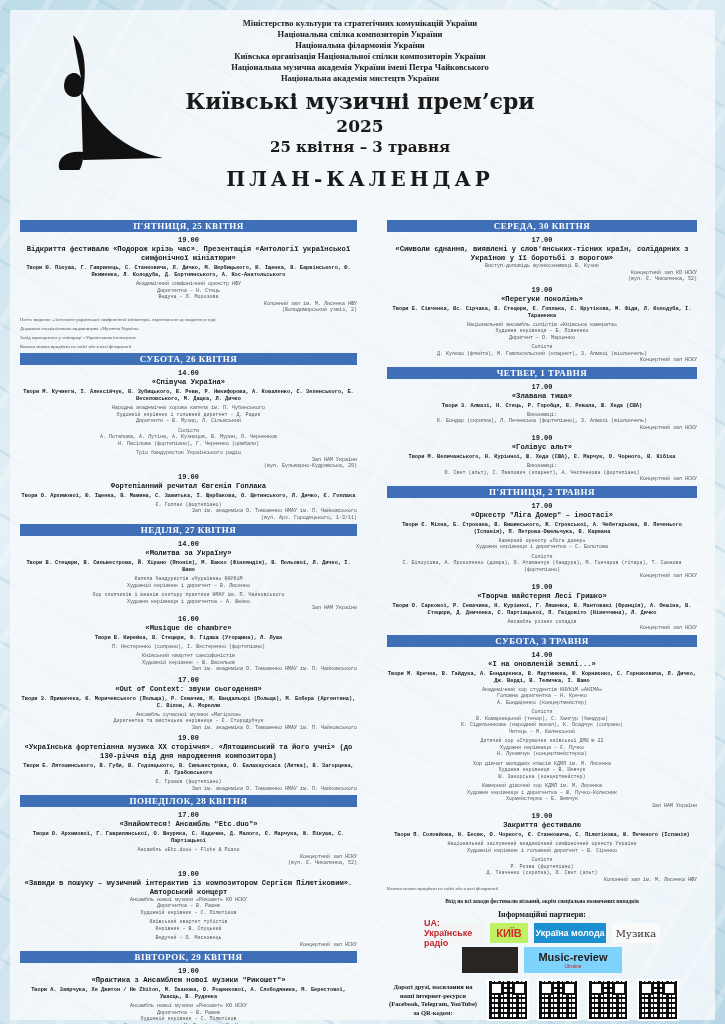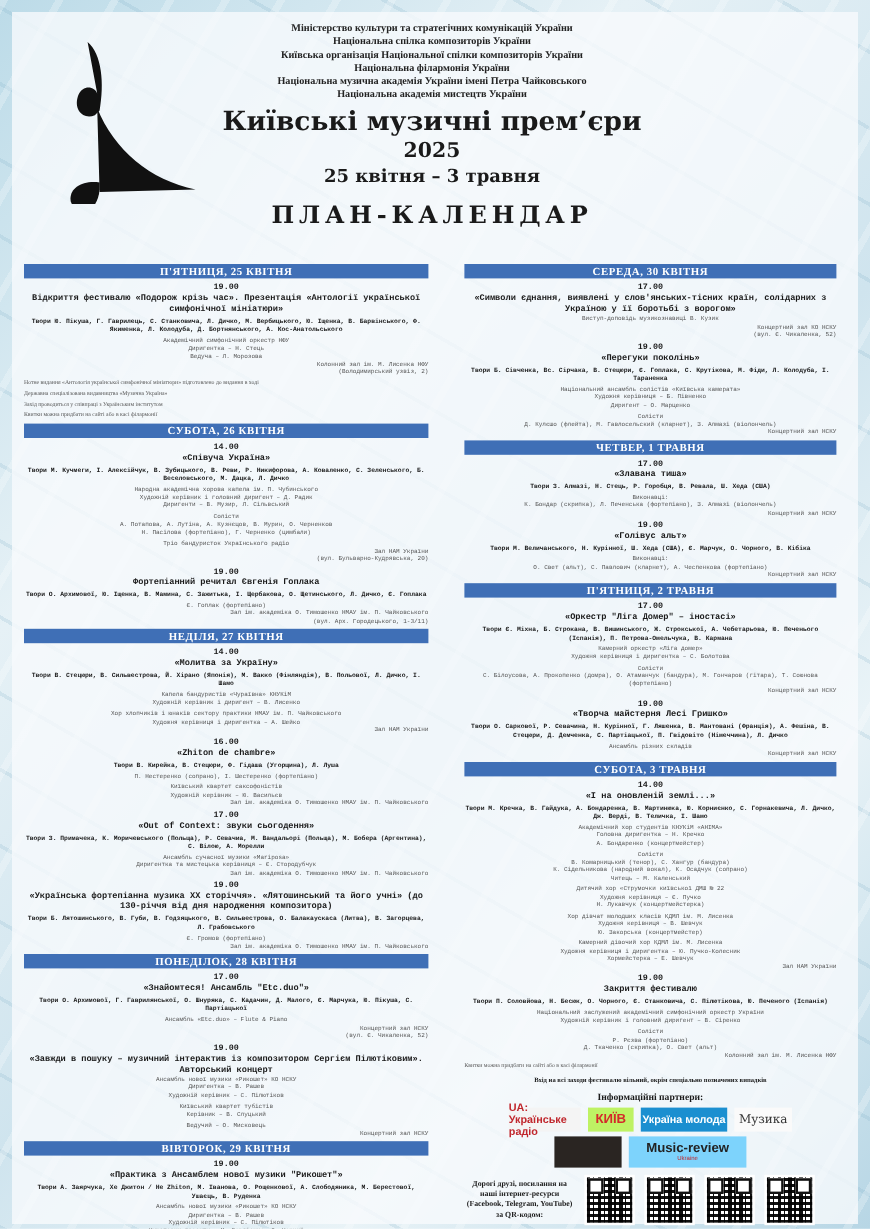--- a/index.html
+++ b/index.html
@@ -63,22 +63,22 @@
 <svg class="logo" viewBox="0 0 120 140">
   <path d="M28 5 C40 15, 42 40, 38 62 L34 66 C25 70, 16 62, 20 50 C24 40, 34 42, 36 48 Z" fill="#111"></path>
   <path d="M36 60 C50 95, 80 120, 118 128 L38 130 Z" fill="#111"></path>
   <path d="M38 128 C36 150, 18 150, 14 138 C12 128, 22 120, 38 122 Z" fill="#111"></path>
 </svg>
 
 <div class="header">
   <div class="orgs">
     <div>Міністерство культури та стратегічних комунікацій України</div>
     <div>Національна спілка композиторів України</div>
+    <div>Національна філармонія України</div>
     <div>Київська організація Національної спілки композиторів України</div>
-    <div>Національна філармонія України</div>
     <div>Національна музична академія України імені Петра Чайковського</div>
     <div>Національна академія мистецтв України</div>
   </div>
   <div class="title">Київські музичні прем’єри</div>
   <div class="year">2025</div>
   <div class="dates">25 квітня – 3 травня</div>
   <div class="plan">ПЛАН-КАЛЕНДАР</div>
 </div>
 
 <div class="col left" id="leftcol">
@@ -129,21 +129,21 @@
       <div class="works">Твори В. Стецюри, В. Сильвестрова, Й. Хірано (Японія), М. Вакко (Фінляндія), В. Польової, Л. Дичко, І. Шамо</div>
       <div class="perf">Капела бандуристів «Чураївна» КНУКіМ</div>
       <div class="perf">Художній керівник і диригент – В. Лисенко</div>
       <div class="gap"></div>
       <div class="perf">Хор хлопчиків і юнаків сектору практики НМАУ ім. П. Чайковського</div>
       <div class="perf">Художня керівниця і диригентка – А. Шейко</div>
       <div class="venue">Зал НАМ України</div>
     </div>
     <div class="ev">
       <div class="time">16.00</div>
-      <div class="name">«Zhiton de chambre»</div>
+      <div class="name">«Musique de chambre»</div>
       <div class="works">Твори В. Кирейка, В. Стецюри, Ф. Гідаша (Угорщина), Л. Луша</div>
       <div class="perf">П. Нестеренко (сопрано), І. Шестеренко (фортепіано)</div>
       <div class="gap"></div>
       <div class="perf">Київський квартет саксофоністів</div>
       <div class="perf">Художній керівник – Ю. Васильєв</div>
       <div class="venue">Зал ім. академіка О. Тимошенко НМАУ ім. П. Чайковського</div>
     </div>
     <div class="ev">
       <div class="time">17.00</div>
       <div class="name">«Out of Context: звуки сьогодення»</div>

